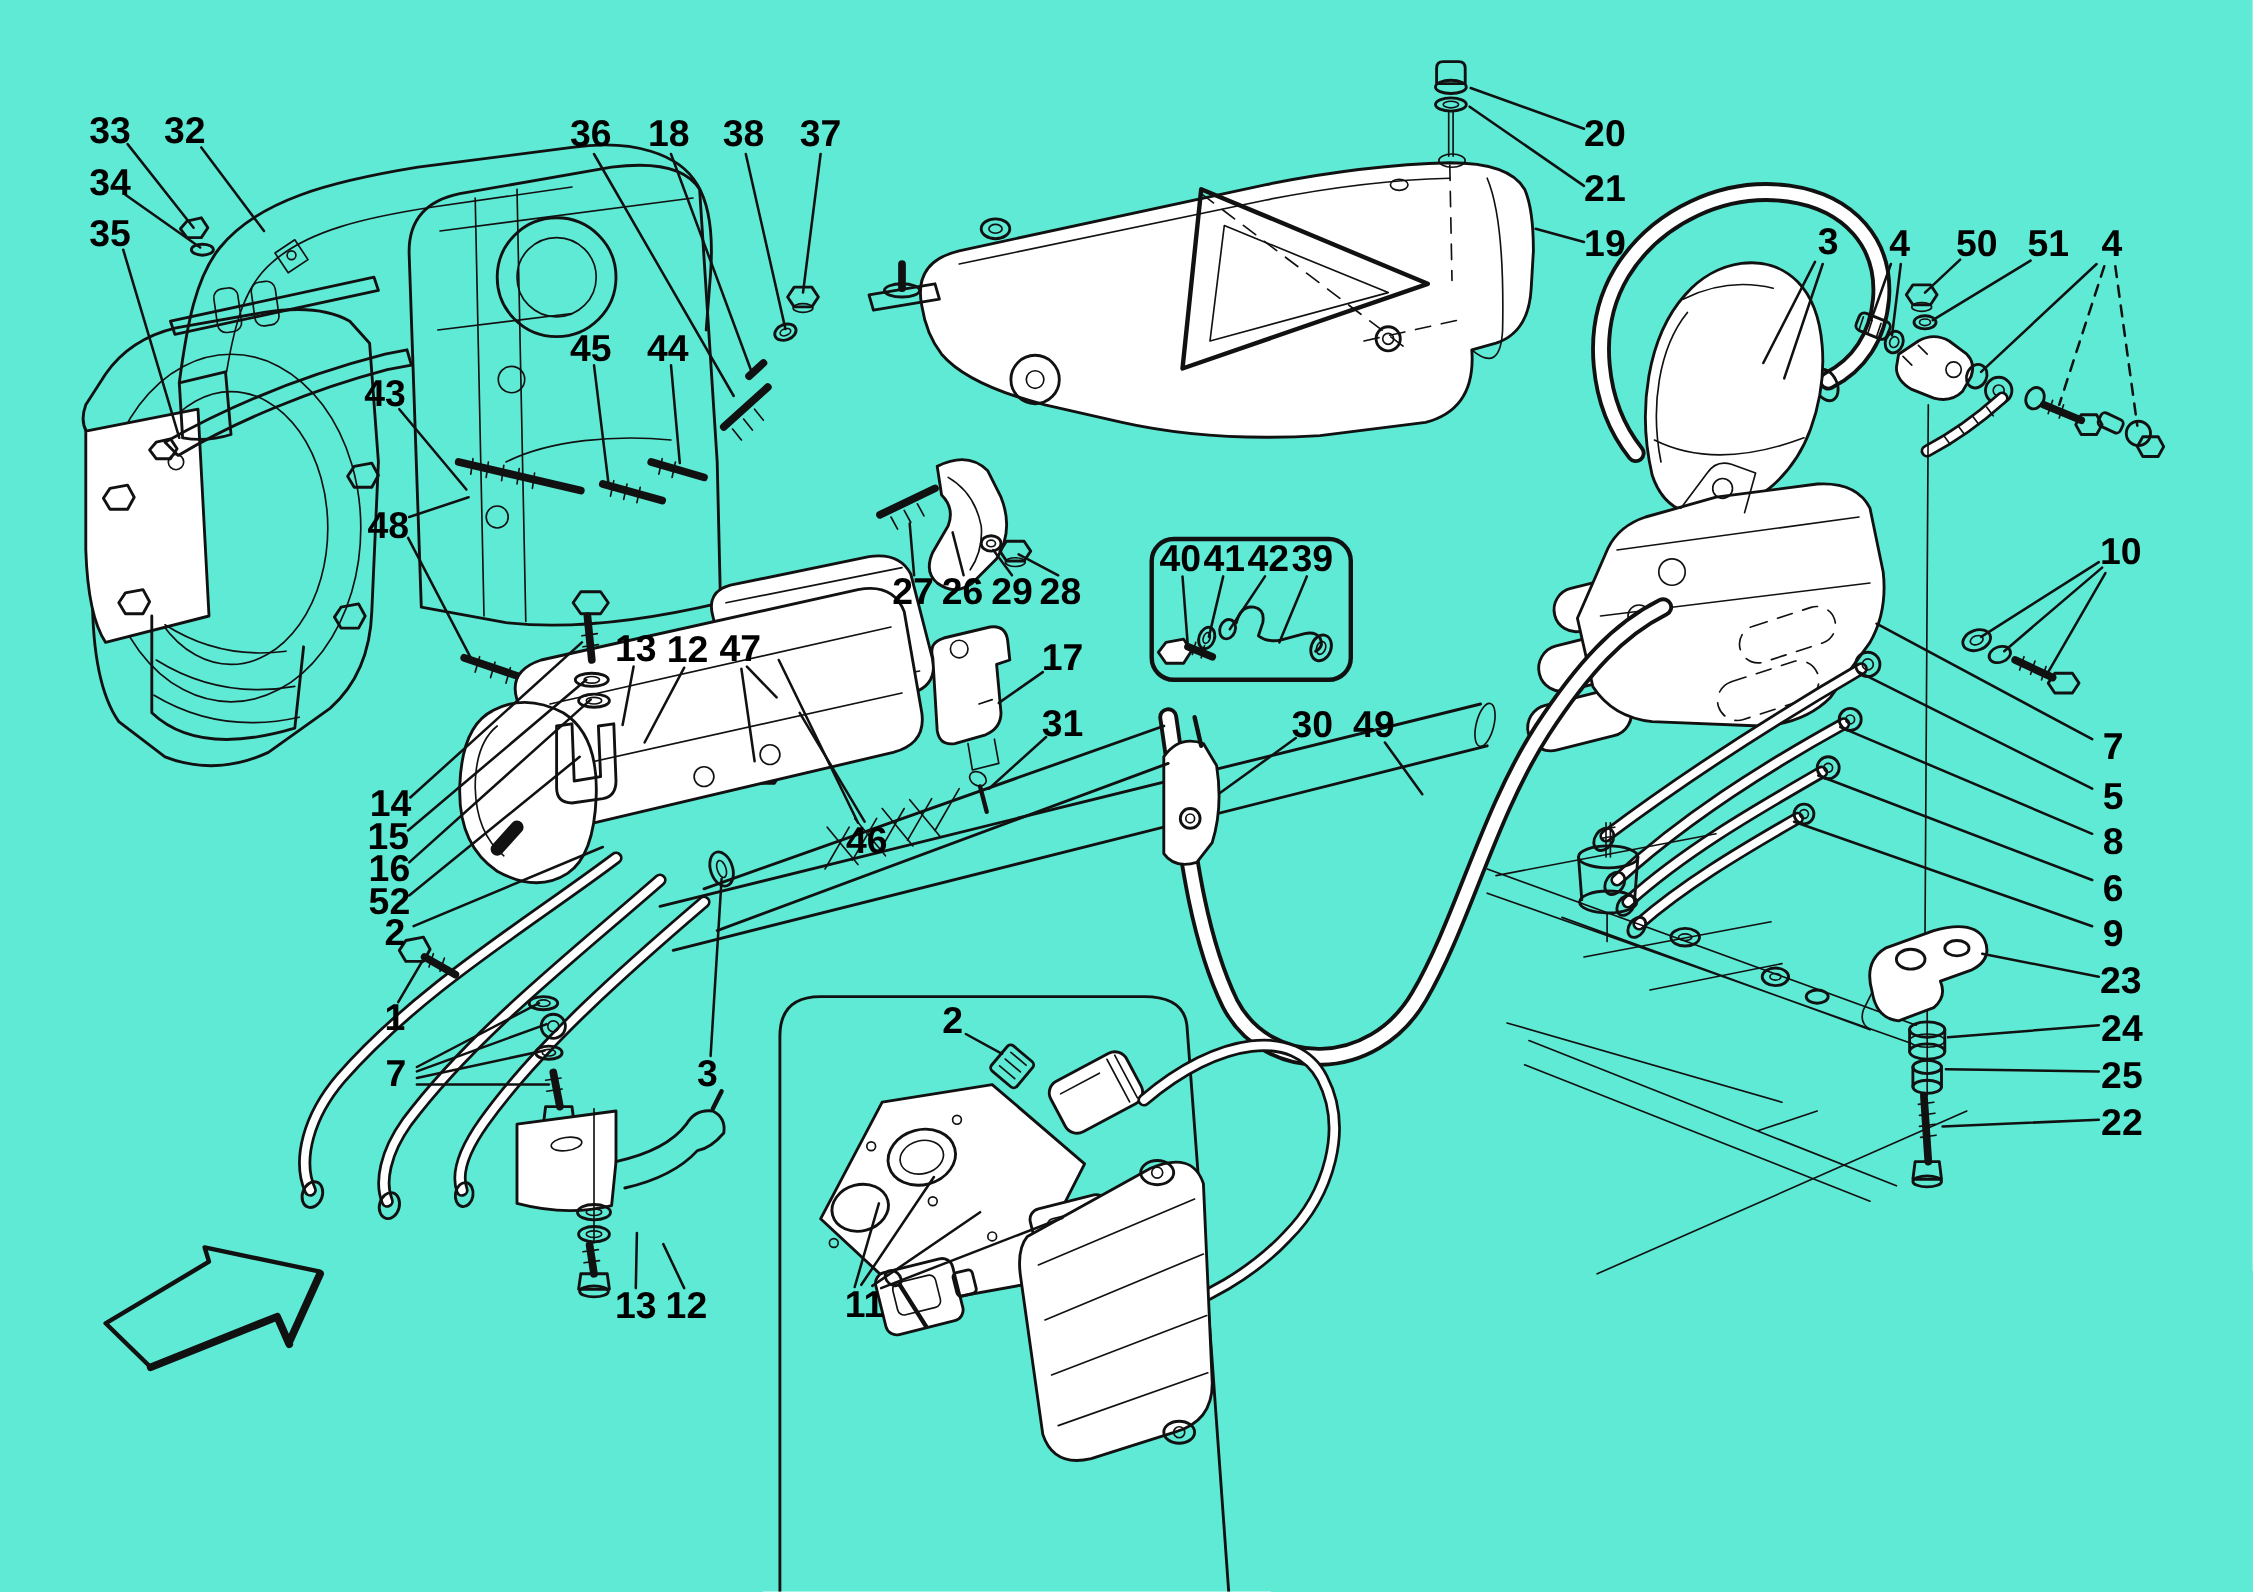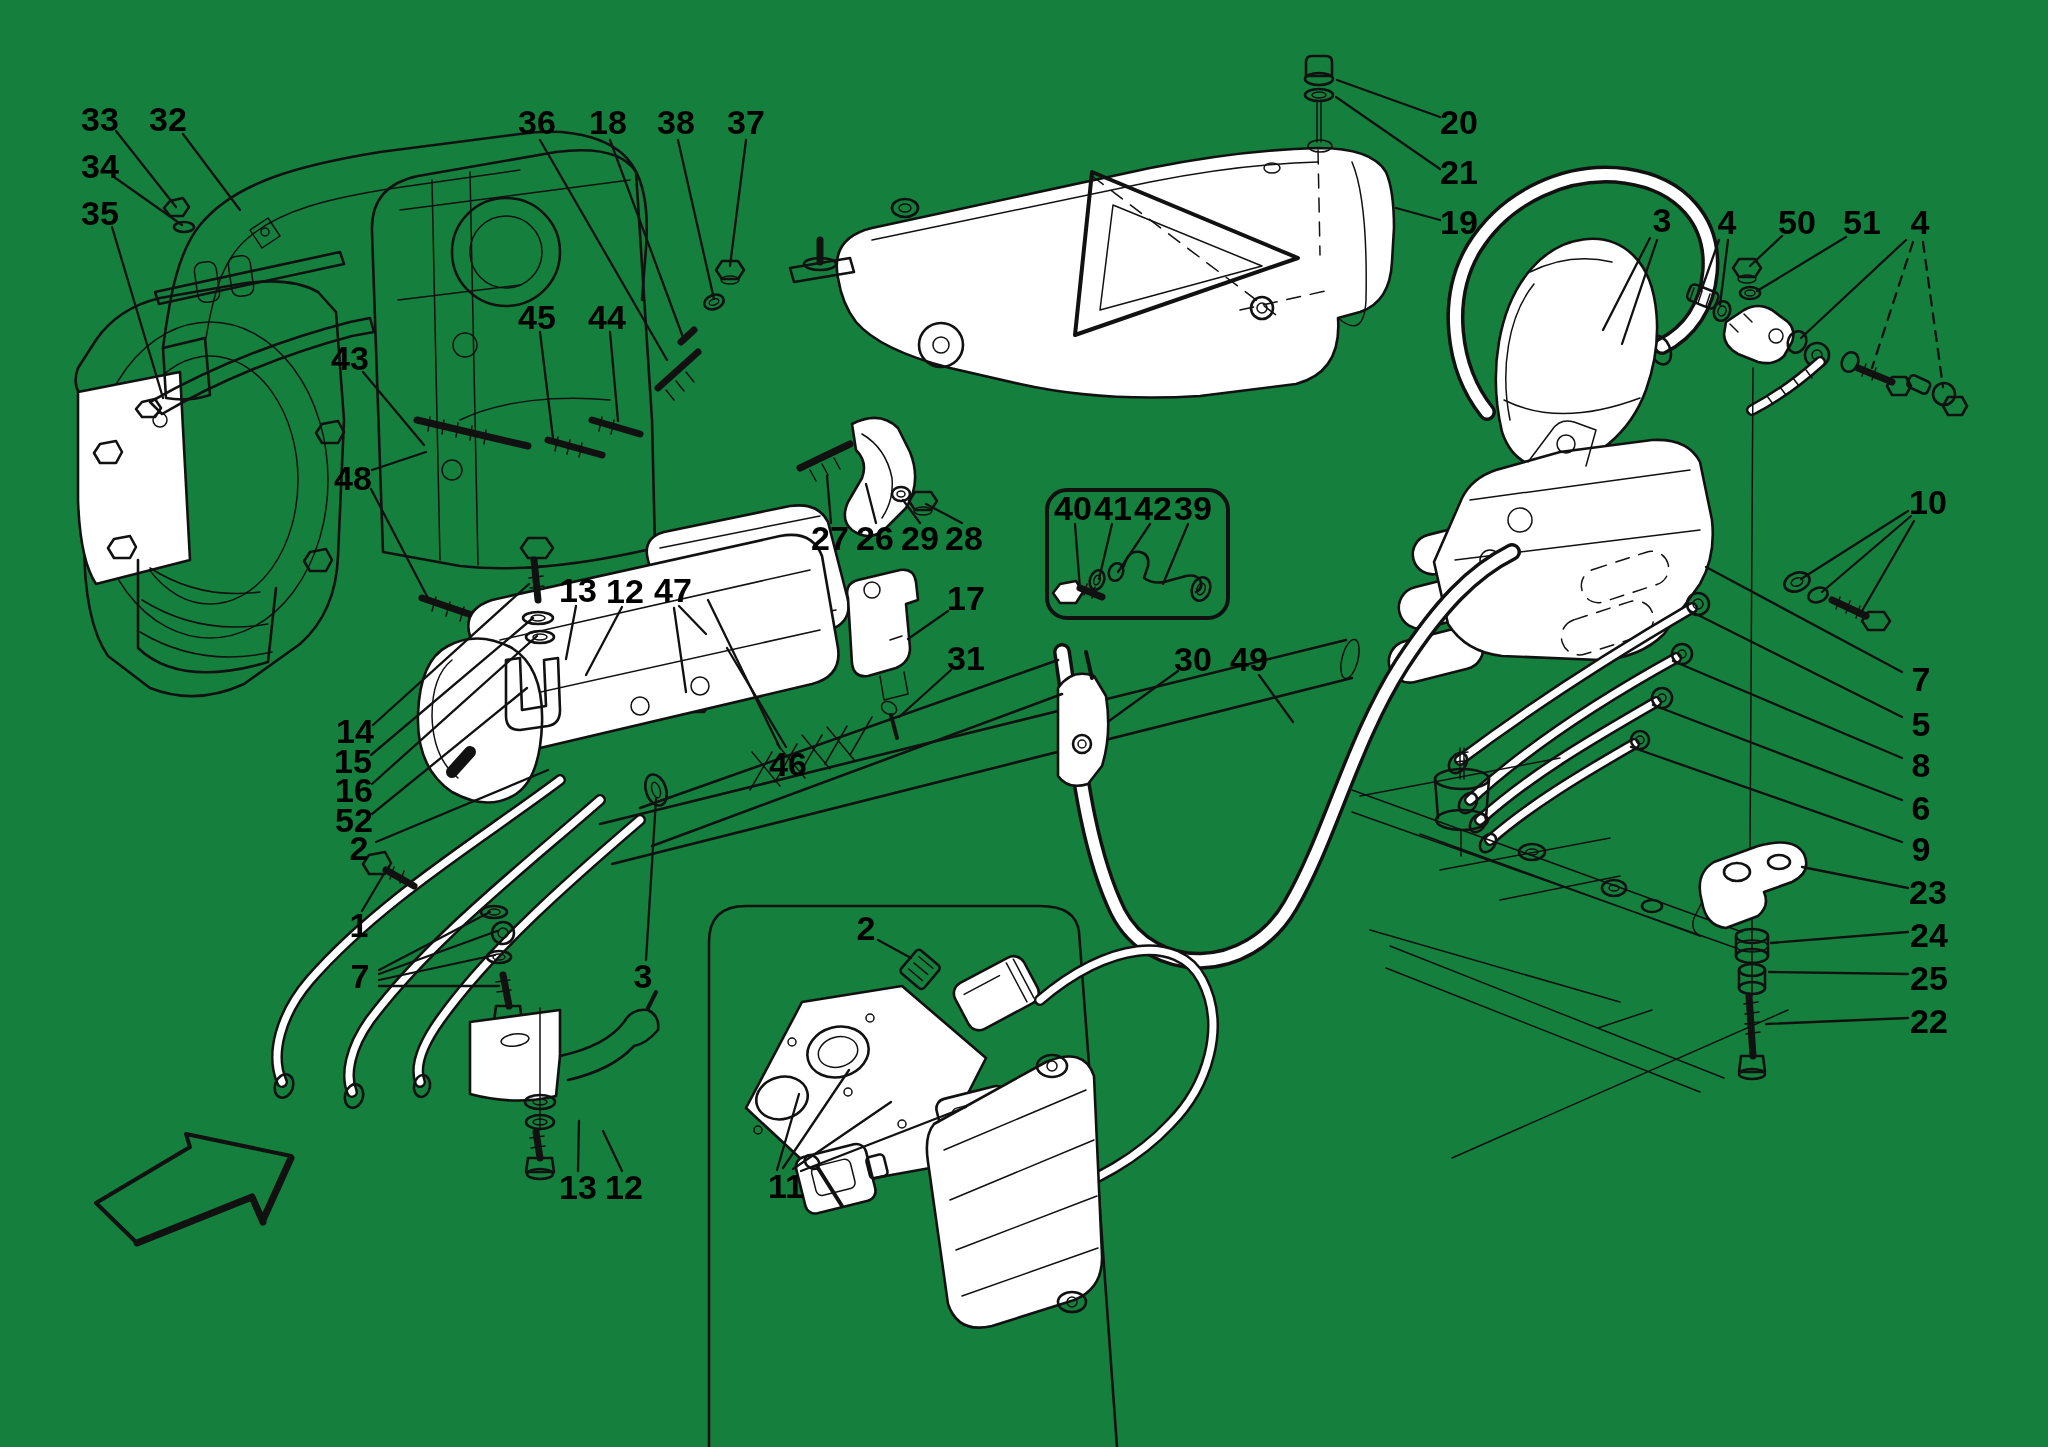--- a/index.html
+++ b/index.html
@@ -1,16 +1,16 @@
 <!DOCTYPE html>
 <html><head>
 <meta charset="utf-8">
 <style>
   html,body{margin:0;padding:0;background:#fff;}
-  .stage{width:2048px;height:1447px;position:relative;background:#15803d;overflow:hidden;}
+  .stage{width:2048px;height:1447px;position:relative;background:#5eead4;overflow:hidden;}
   svg{display:block;width:2048px;height:1447px;}
   path,line,ellipse,circle,rect,polygon,polyline{stroke:#111;fill:none;stroke-width:2.6;stroke-linecap:round;stroke-linejoin:round;}
   .fw{fill:#fff;}
   .thin{stroke-width:1.5;}
   .thk{stroke-width:4;}
   .xthk{stroke-width:7;}
   .dash{stroke-dasharray:14 10;}
   .ho{stroke-width:18;}
   .ho2{stroke-width:12;}
   .hi{stroke:#fff;stroke-width:11;}

